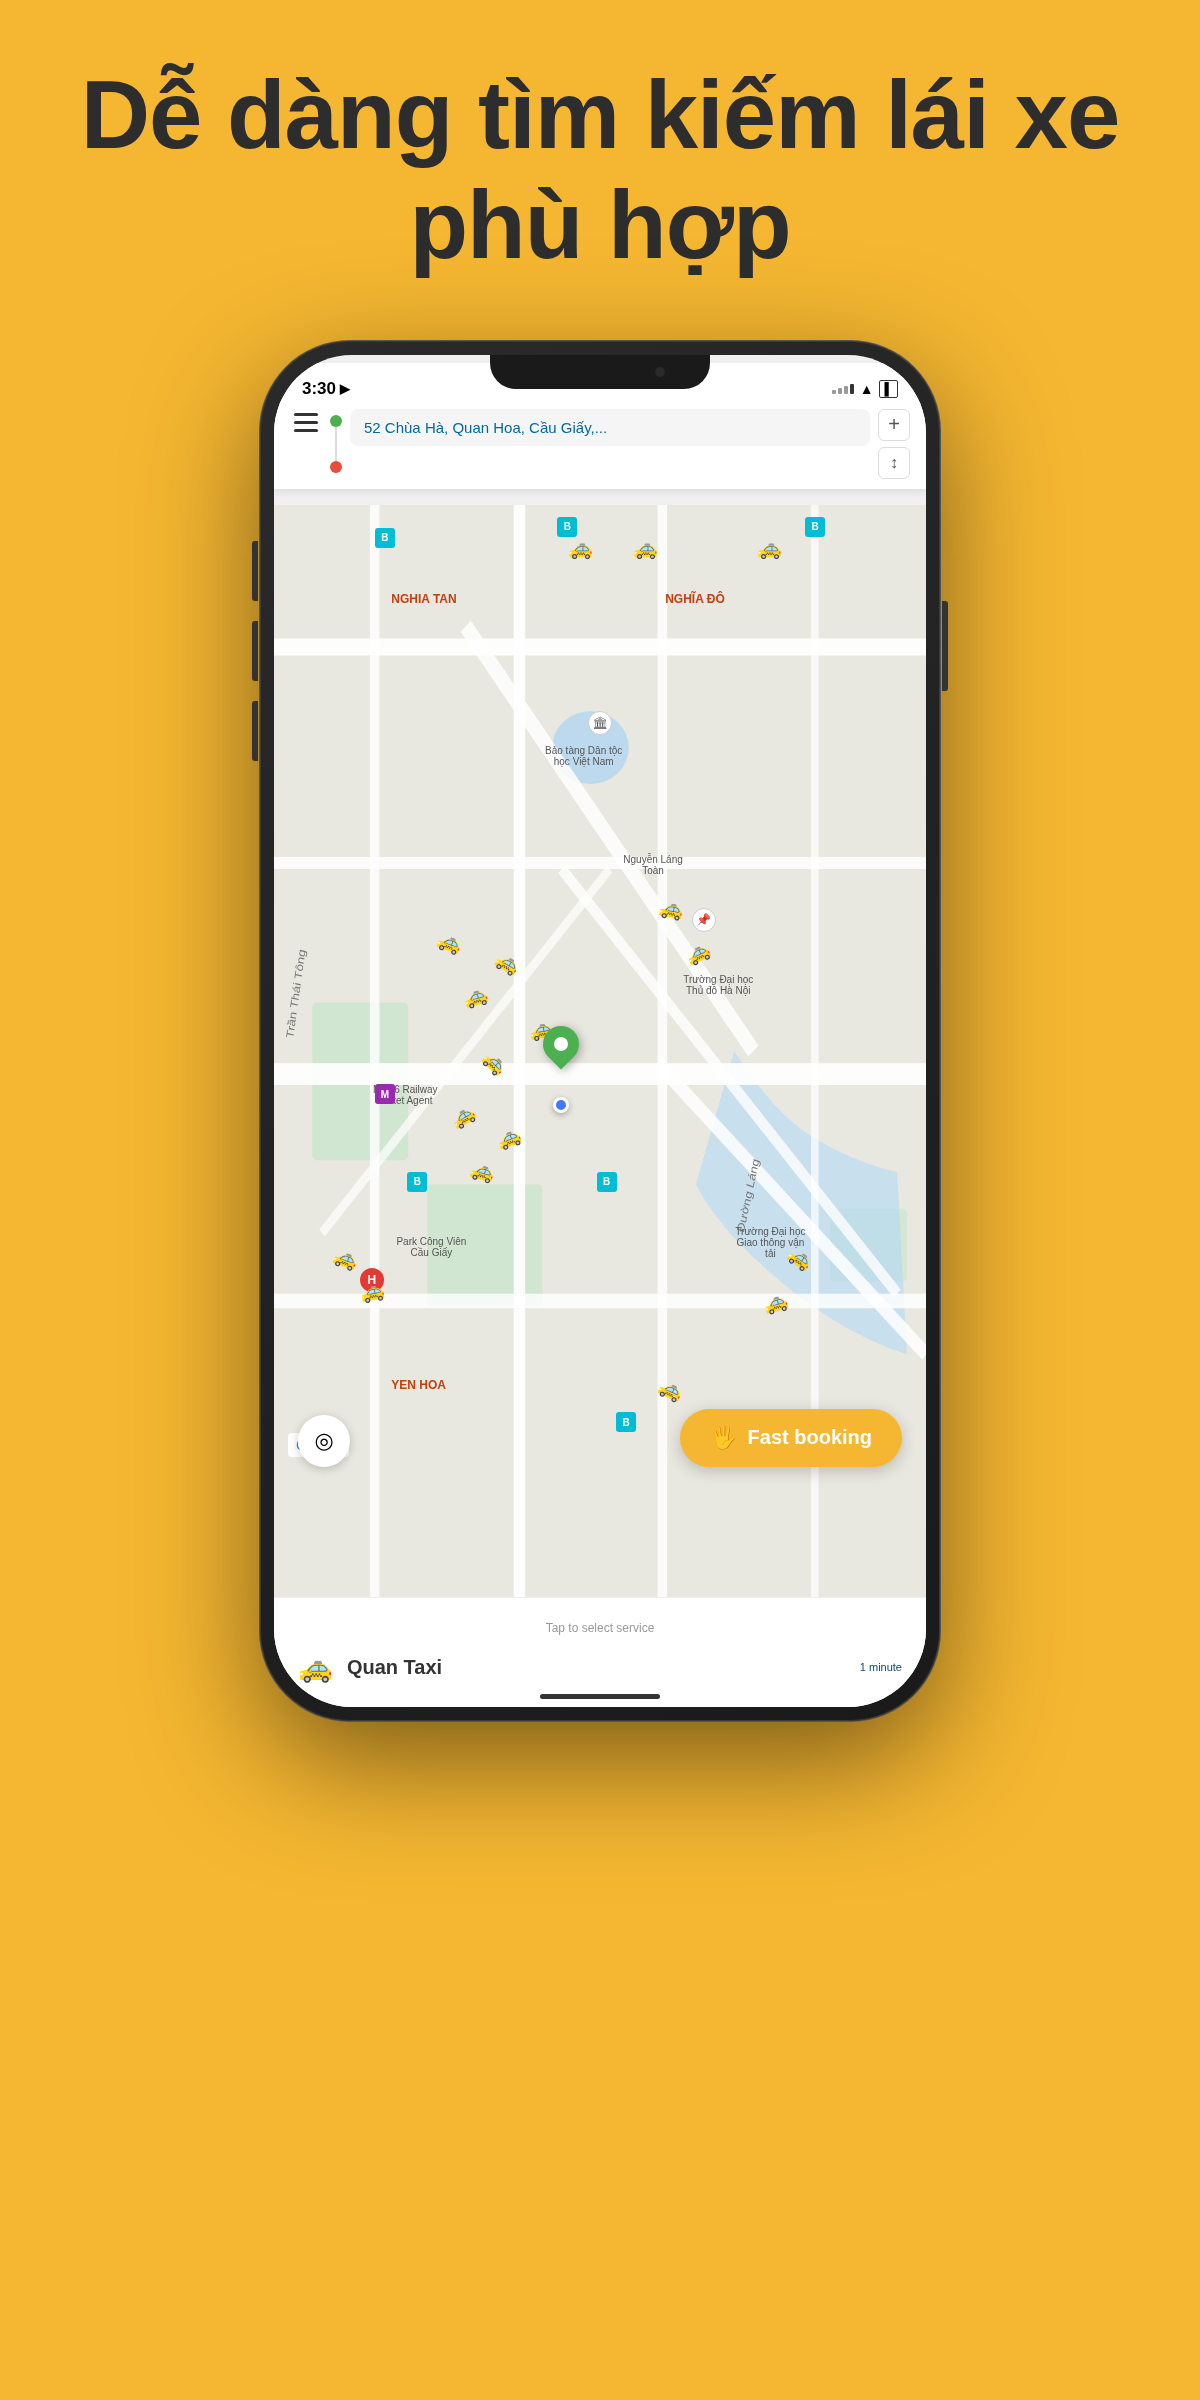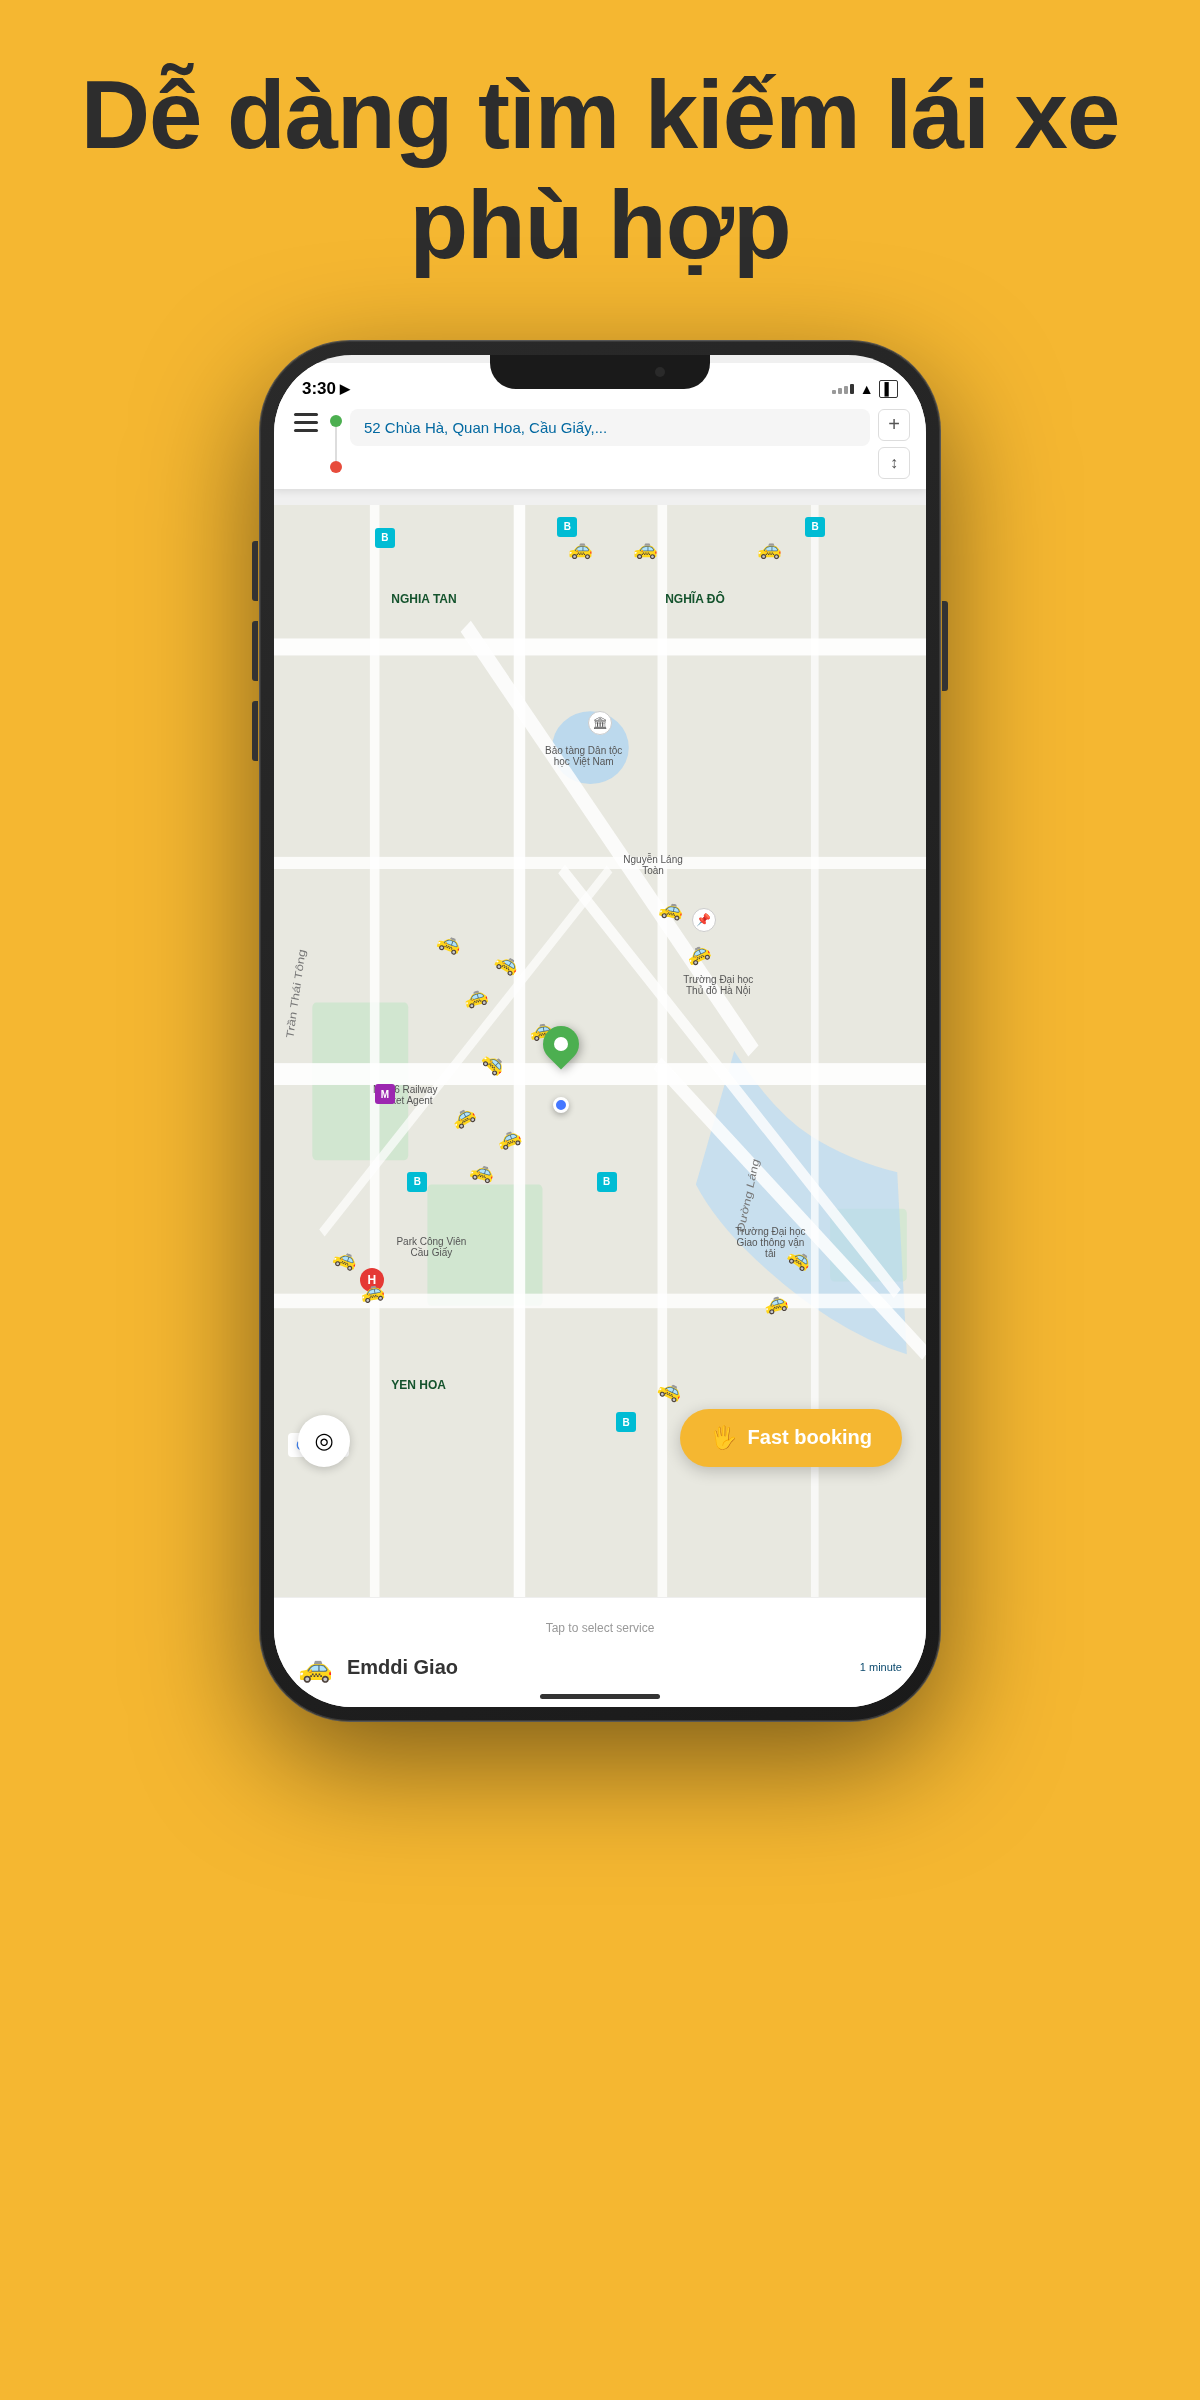--- a/index.html
+++ b/index.html
@@ -397,21 +397,21 @@
       border-radius: 50%;
       border: 3px solid white;
       box-shadow: 0 2px 6px rgba(0,0,0,0.3);
       transform: translate(-50%, -50%);
     }
 
     .map-label {
       position: absolute;
       font-size: 12px;
       font-weight: 600;
-      color: #14532d;
+      color: #c2410c;
       white-space: nowrap;
     }
 
     .poi-label {
       position: absolute;
       font-size: 10px;
       color: #555;
       text-align: center;
       white-space: normal;
       width: 80px;
@@ -681,21 +681,21 @@
             <span class="fast-booking-icon">🖐</span>
             <span class="fast-booking-label">Fast booking</span>
           </div>
         </div>
       </div>
 
       <div class="bottom-bar">
         <div class="tap-hint">Tap to select service</div>
         <div class="service-row">
           <span class="taxi-icon">🚕</span>
-          <span class="service-name">Emddi Giao</span>
+          <span class="service-name">Quan Taxi</span>
           <span class="service-time">1 minute</span>
         </div>
       </div>
 
       <div class="home-indicator"></div>
 
     </div>
   </div>
 </div>
 

